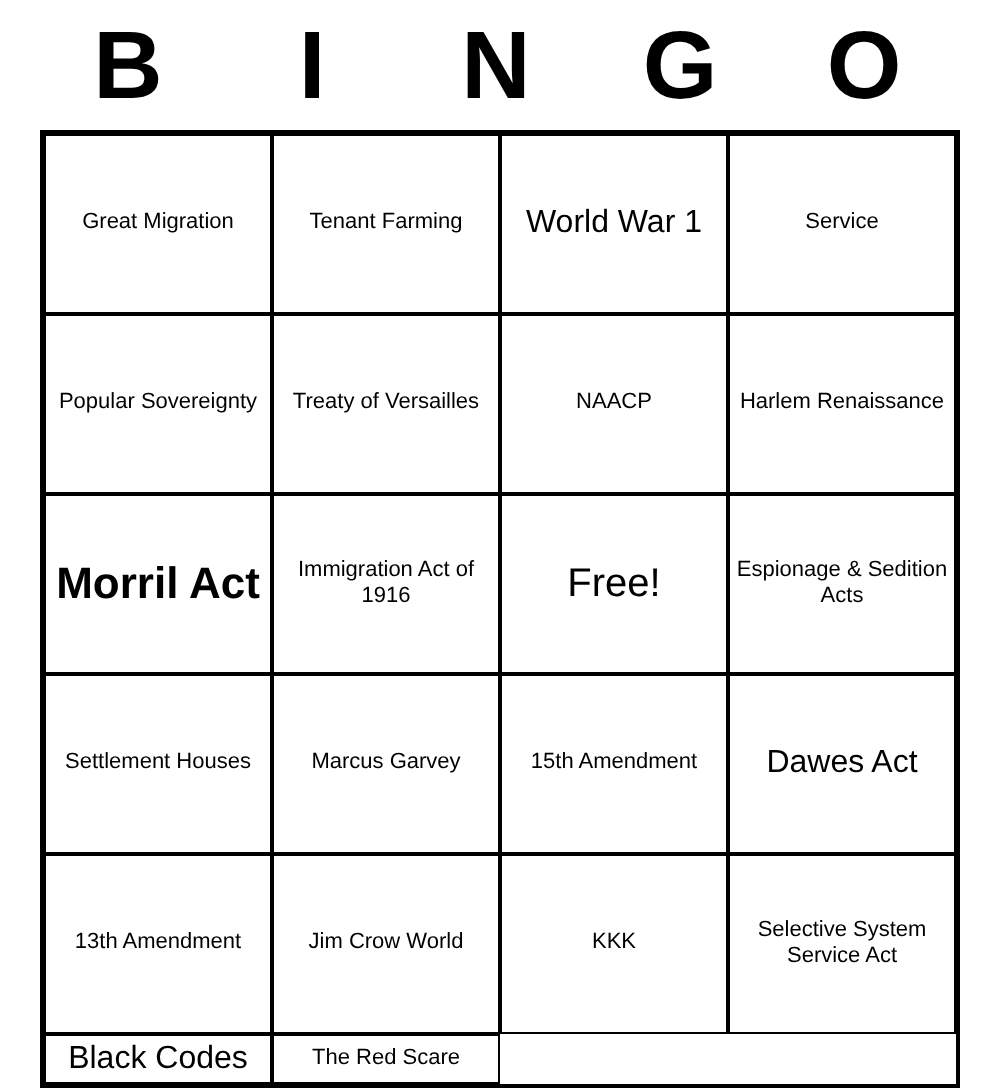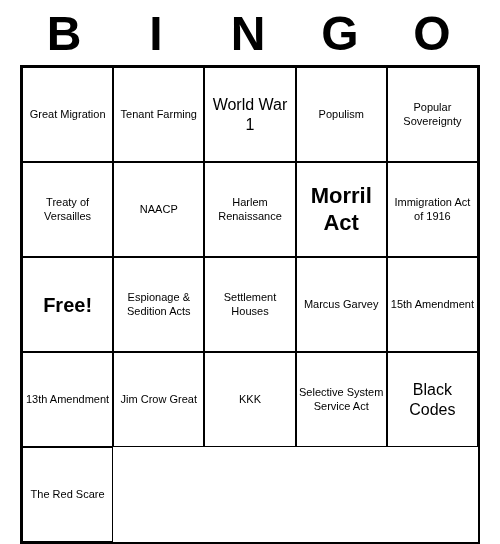--- a/index.html
+++ b/index.html
@@ -22,21 +22,21 @@
       letter-spacing: 4px;
       margin: 6px 0 4px 0;
     }
     .bingo-title span {
       display: inline-block;
       text-align: center;
       width: 80px;
     }
     .bingo-grid {
       display: grid;
-      grid-template-columns: repeat(5, 1fr);
+      grid-template-columns: repeat(4, 1fr);
       grid-template-rows: repeat(5, 1fr);
       width: 460px;
       height: 480px;
       border: 2px solid #000;
     }
     .cell {
       border: 1px solid #000;
       display: flex;
       align-items: center;
       justify-content: center;
@@ -48,51 +48,52 @@
     .cell.large-text {
       font-size: 22px;
       font-weight: bold;
     }
     .cell.medium-text {
       font-size: 16px;
       font-weight: normal;
     }
     .cell.free {
       font-size: 20px;
-      font-weight: bold;
+      font-weight: normal;
     }
   </style>
 </head>
 <body>
 
 <div class="bingo-title">
 
 <span>B</span>
     <span>I</span>
     <span>N</span>
     <span>G</span>
     <span>O</span>
   </div>
 
 <div class="bingo-grid">
 
 <div class="cell">Great Migration</div>
     <div class="cell">Tenant Farming</div>
     <div class="cell medium-text">World War 1</div>
-    <div class="cell">Populism</div>
+    <div class="cell">Service</div>
     <div class="cell">Popular Sovereignty</div>
     <div class="cell">Treaty of Versailles</div>
     <div class="cell">NAACP</div>
     <div class="cell">Harlem Renaissance</div>
     <div class="cell large-text">Morril Act</div>
     <div class="cell">Immigration Act of 1916</div>
     <div class="cell free">Free!</div>
     <div class="cell">Espionage &amp; Sedition Acts</div>
     <div class="cell">Settlement Houses</div>
     <div class="cell">Marcus Garvey</div>
     <div class="cell">15th Amendment</div>
+    <div class="cell medium-text">Dawes Act</div>
     <div class="cell">13th Amendment</div>
-    <div class="cell">Jim Crow Great</div>
+    <div class="cell">Jim Crow World</div>
     <div class="cell">KKK</div>
     <div class="cell">Selective System Service Act</div>
     <div class="cell medium-text">Black Codes</div>
     <div class="cell">The Red Scare</div>
   </div>
 
 </body></html>

